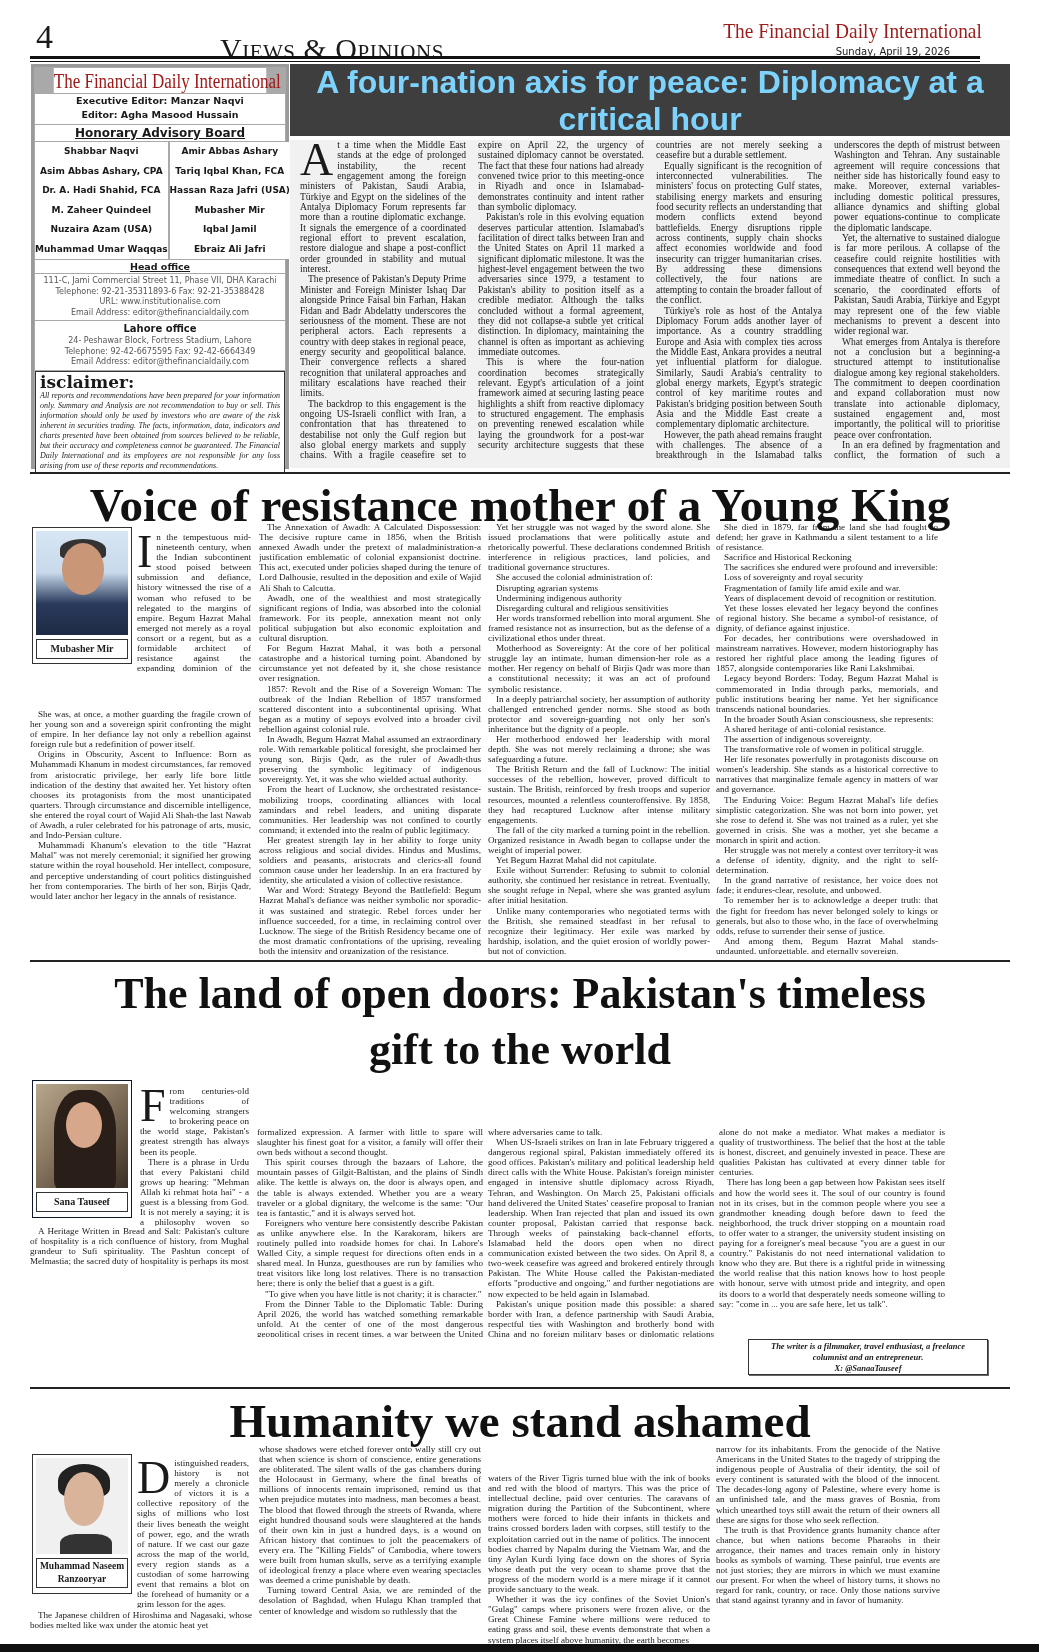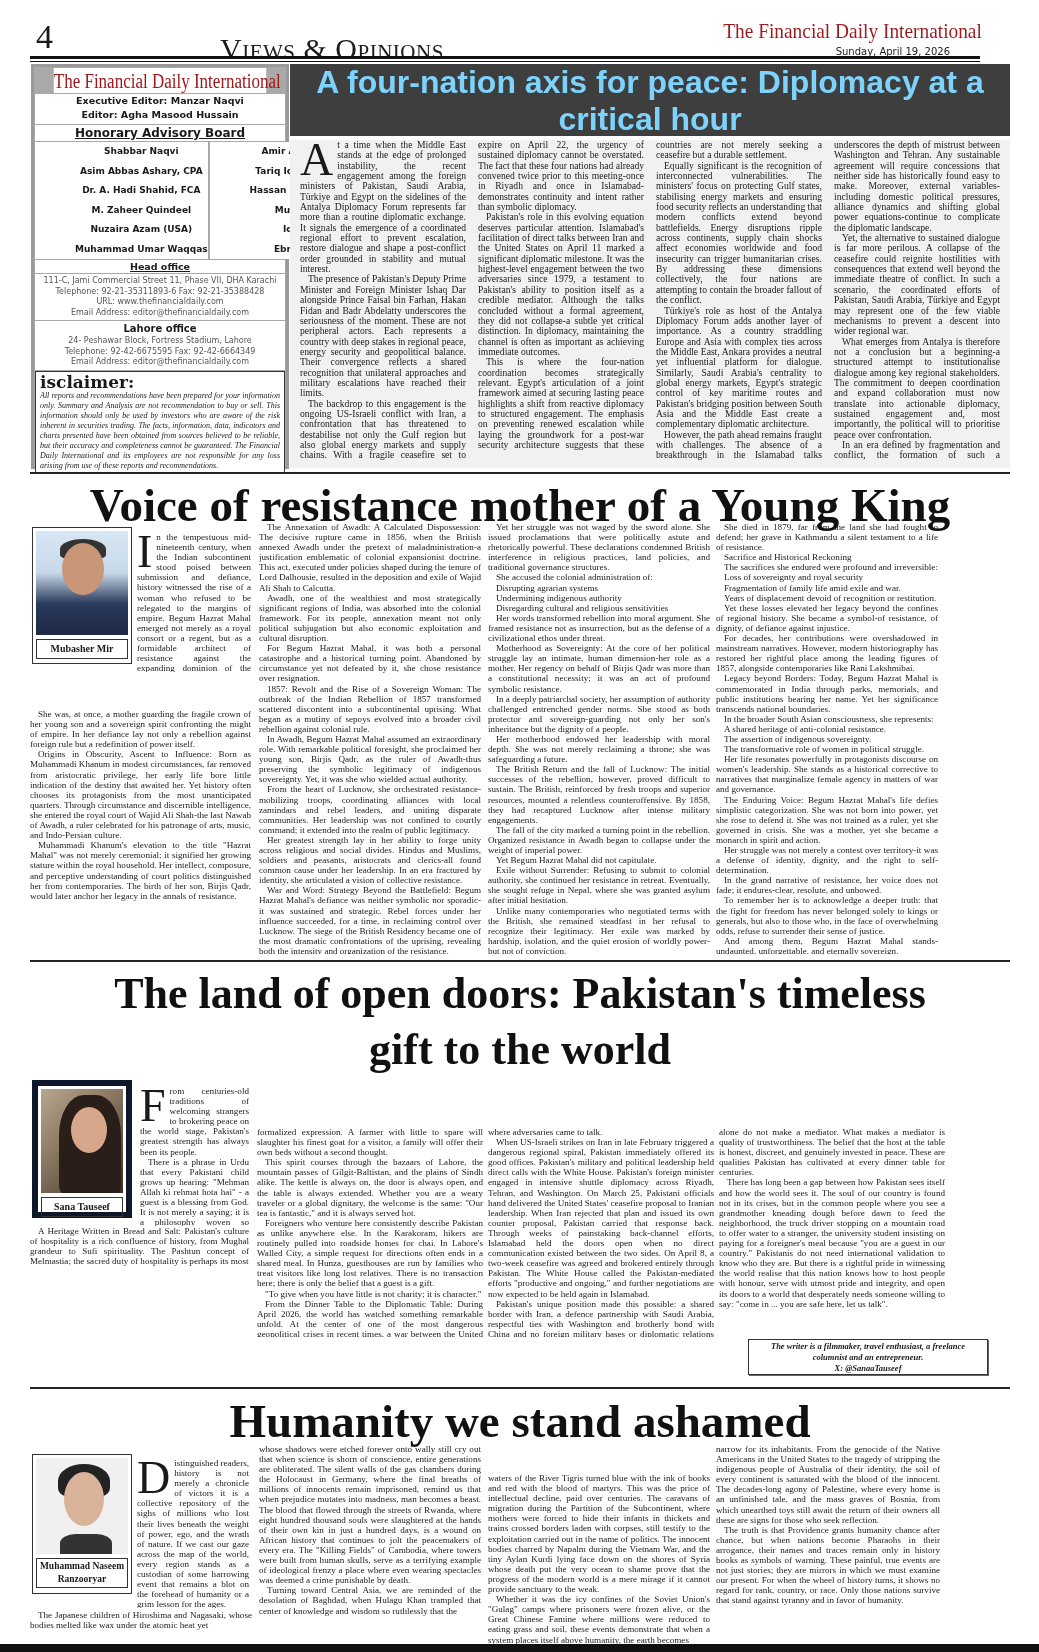--- a/index.html
+++ b/index.html
@@ -14,21 +14,21 @@
   .rule-double { position: absolute; left: 30px; top: 56px; width: 950px; height: 6px; border-top: 3px solid #111; border-bottom: 1px solid #111; }
 
   
   .sidebar { position: absolute; left: 31px; top: 64px; width: 258px; height: 405px; border: 3px solid #9a9a9a; background: #a9a9a9; }
   .sb-cell { background: #fff; margin: 1px; text-align: center; }
   .sb-brand { font-size: 20px; color: #a01818; transform: scaleX(0.85); white-space: nowrap; padding-top: 2px; }
   .sb-editors { font-family: "DejaVu Sans", sans-serif; font-size: 9.5px; font-weight: bold; line-height: 14px; padding-bottom: 2px; }
   .sb-board-title { font-family: "DejaVu Sans", sans-serif; font-size: 12px; font-weight: bold; text-decoration: underline; padding: 1px 0; }
   .sb-board { display: flex; gap: 2px; margin: 1px; }
   .sb-col { flex: 1; background: #fff; font-family: "DejaVu Sans", sans-serif; font-size: 9px; font-weight: bold; text-align: center; }
-  .sb-col div { height: 19.5px; line-height: 19.5px; white-space: nowrap; margin-left: 40px; }
+  .sb-col div { height: 19.5px; line-height: 19.5px; white-space: nowrap; }
   .sb-office-title { font-family: "DejaVu Sans", sans-serif; font-size: 9.5px; font-weight: bold; text-decoration: underline; padding: 1px 0; }
   .sb-office { font-family: "DejaVu Sans", sans-serif; font-size: 8px; color: #555; line-height: 10.5px; padding: 2px 2px; }
   .sb-lahore-title { font-family: "DejaVu Sans", sans-serif; font-size: 10px; font-weight: bold; padding-top: 2px; }
   .sb-disc { background: #fff; margin: 1px; border: 1px solid #333; padding: 1px 4px 2px; }
   .sb-disc-title { font-size: 17px; font-weight: bold; text-align: left; font-family: "DejaVu Serif", serif; line-height: 18px; }
   .sb-disc-text { font-style: italic; font-size: 8px; line-height: 10px; text-align: justify; }
 
   
   .a1-head { position: absolute; left: 290px; top: 64px; width: 720px; height: 72px; background: #3e3e3e; color: #7dd3fc; font-weight: bold; font-size: 32px; text-align: center; line-height: 37px; font-family: Liberation Sans, sans-serif; padding-top: 0; }
   .a1-body { position: absolute; left: 290px; top: 140px; width: 720px; height: 328px; background: #f1f1f1; padding: 0 10px; column-count: 4; column-gap: 12px; font-size: 9.6px; line-height: 10.35px; text-align: justify; overflow: hidden; }
@@ -45,21 +45,21 @@
   .a2-photo { position: absolute; left: 32px; top: 527px; width: 100px; height: 137px; border: 1px solid #333; padding: 3px; background: #fff; }
   .photo-img { width: 100%; height: 104px; background: linear-gradient(180deg, #d8e6f4 0%, #c7d9ea 40%, #2a3a5c 70%, #1e2a44 100%); position: relative; overflow: hidden; }
   .face { position: absolute; left: 26px; top: 12px; width: 42px; height: 52px; border-radius: 50%; background: #c99678; }
   .hair { position: absolute; left: 24px; top: 8px; width: 46px; height: 20px; border-radius: 50% 50% 20% 20%; background: #333; }
   .photo-cap { margin-top: 4px; border: 1px solid #333; height: 20px; line-height: 18px; text-align: center; font-weight: bold; font-size: 10px; }
   .body-text { position: absolute; font-size: 9.1px; line-height: 10.1px; text-align: justify; overflow: hidden; }
   .body-text p { text-indent: 8px; }
   .body-text p.first { text-indent: 0; }
 
   
-  .a3-photo { position: absolute; left: 32px; top: 1080px; width: 100px; height: 138px; border: 6px solid #0f172a; padding: 3px; background: #fff; }
+  .a3-photo { position: absolute; left: 32px; top: 1080px; width: 100px; height: 138px; border: 1px solid #0f172a; padding: 3px; background: #fff; }
   .a3-img { width: 100%; height: 104px; background: linear-gradient(135deg, #b9a68e 0%, #8c7a63 40%, #3a2e24 100%); position: relative; overflow: hidden; }
   .a3-face { position: absolute; left: 30px; top: 18px; width: 36px; height: 46px; border-radius: 50%; background: #d6a78a; }
   .a3-hair { position: absolute; left: 18px; top: 6px; width: 62px; height: 100px; border-radius: 40% 40% 10% 10%; background: #2a1e18; z-index: 0; }
   .bio-box { position: absolute; left: 748px; top: 1339px; width: 240px; height: 36px; border: 1px solid #333; box-shadow: 1px 1px 0 #666; text-align: center; font-style: italic; font-weight: bold; font-size: 8.5px; line-height: 11px; padding-top: 1px; }
 
   
   .a4-photo { position: absolute; left: 32px; top: 1454px; width: 100px; height: 140px; border: 1px solid #333; padding: 3px; background: #fff; }
   .a4-img { width: 100%; height: 96px; background: #f0f0f0; position: relative; overflow: hidden; }
   .a4-face { position: absolute; left: 28px; top: 14px; width: 40px; height: 54px; border-radius: 50%; background: #d9b39a; }
   .a4-hair { position: absolute; left: 22px; top: 6px; width: 52px; height: 34px; border-radius: 50% 50% 30% 30%; background: #222; }
@@ -100,21 +100,21 @@
       <div>Hassan Raza Jafri (USA)</div>
       <div>Mubasher Mir</div>
       <div>Iqbal Jamil</div>
       <div>Ebraiz Ali Jafri</div>
     </div>
   </div>
   <div class="sb-cell sb-office-title">Head office</div>
   <div class="sb-cell sb-office">
     <div>111-C, Jami Commercial Street 11, Phase VII, DHA Karachi</div>
     <div>Telephone: 92-21-35311893-6 Fax: 92-21-35388428</div>
-    <div>URL: www.thefinancialdaily.com</div>
+    <div>URL: www.institutionalise.com</div>
     <div>Email Address: editor@thefinancialdaily.com</div>
   </div>
   <div class="sb-cell">
     <div class="sb-lahore-title">Lahore office</div>
     <div class="sb-office">
       <div>24- Peshawar Block, Fortress Stadium, Lahore</div>
       <div>Telephone: 92-42-6675595 Fax: 92-42-6664349</div>
       <div>Email Address: editor@thefinancialdaily.com</div>
     </div>
   </div>

